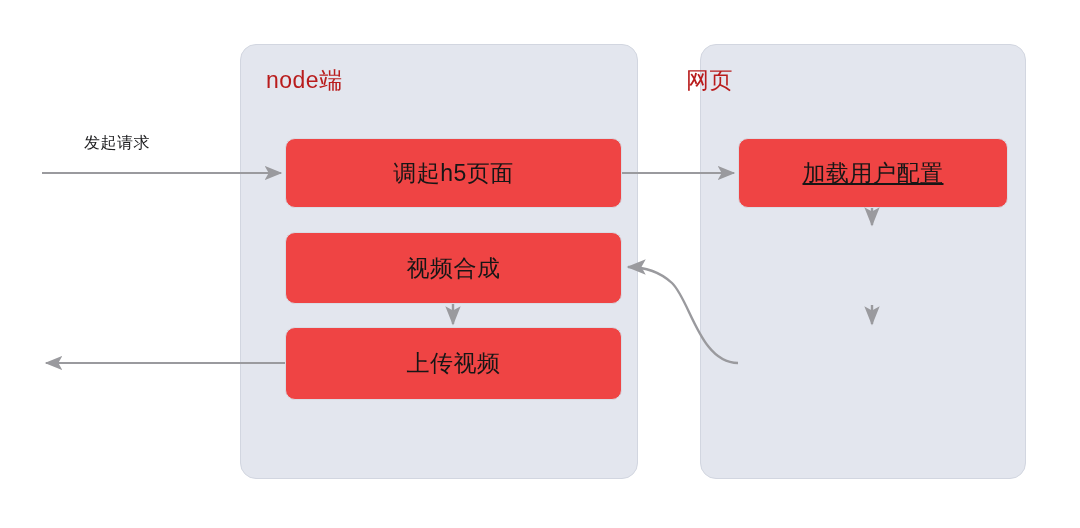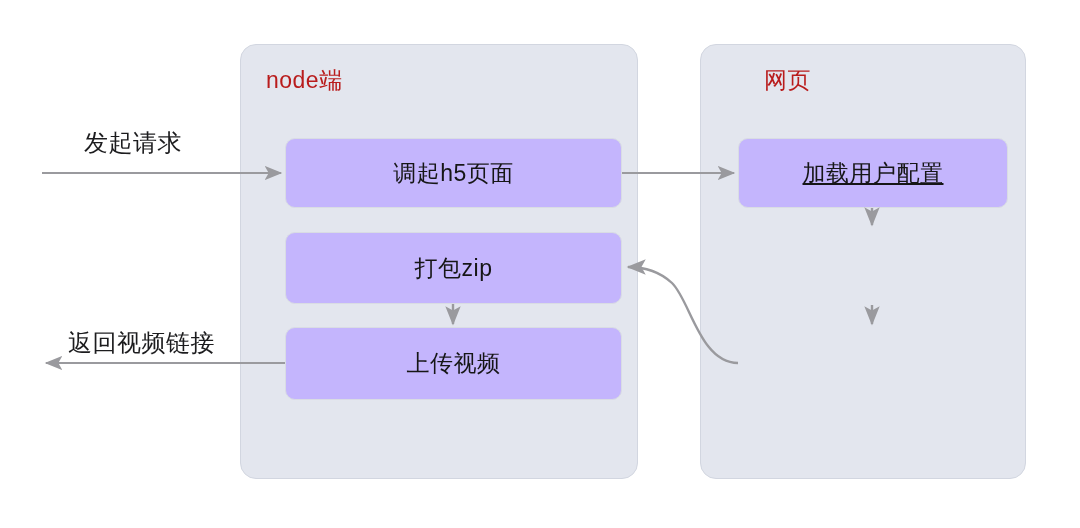--- a/index.html
+++ b/index.html
@@ -30,37 +30,37 @@
     position: absolute;
     color: #b91c1c;
     font-size: 23px;
     line-height: 28px;
     letter-spacing: 0.5px;
     white-space: nowrap;
   }
   
   .node {
     position: absolute;
-    background: #c4b5fd;
+    background: #ef4444;
     border: 1px solid #d9dce4;
     border-radius: 10px;
     box-sizing: border-box;
     display: flex;
     align-items: center;
     justify-content: center;
     color: #161616;
     font-size: 23px;
     letter-spacing: 0.5px;
     white-space: nowrap;
   }
   
   .edge-label {
     position: absolute;
     color: #1c1c1e;
-    font-size: 24px;
+    font-size: 16px;
     line-height: 26px;
     letter-spacing: 0.5px;
     white-space: nowrap;
   }
   
   #edges {
     position: absolute;
     left: 0;
     top: 0;
     width: 1080px;
@@ -74,39 +74,38 @@
 <div id="canvas">
 
   <div class="group" style="left:240px; top:44px; width:398px; height:435px;"></div>
   <div class="group-title" style="left:266px; top:66px;">node端</div>
 
   <div class="node" style="left:285px; top:138px; width:337px; height:70px;">
     <span>调起h5页面</span>
   </div>
 
   <div class="node" style="left:285px; top:232px; width:337px; height:72px;">
-    <span>打包zip</span>
+    <span>视频合成</span>
   </div>
 
   <div class="node" style="left:285px; top:327px; width:337px; height:73px;text-align:right;">
     <span>上传视频</span>
   </div>
 
   <div class="group" style="left:700px; top:44px; width:326px; height:435px;"></div>
-  <div class="group-title" style="left:764px; top:66px;">网页</div>
+  <div class="group-title" style="left:686px; top:66px;">网页</div>
 
   <div class="node" style="left:738px; top:138px; width:270px; height:70px;text-decoration:underline;">
     <span>加载用户配置</span>
   </div>
 
 
 
   <div class="edge-label" style="left:84px; top:130px;">发起请求</div>
 
-  <div class="edge-label" style="left:68px; top:330px;">返回视频链接</div>
 
   <svg id="edges" viewBox="0 0 1080 528" xmlns="http://www.w3.org/2000/svg">
     <defs>
       <marker id="ah" markerWidth="9" markerHeight="9" refX="7.4" refY="3.2" orient="auto" markerUnits="strokeWidth">
         <path d="M0,0 L8,3.2 L0,6.4 L1.8,3.2 z" fill="#9a9a9e"></path>
       </marker>
     </defs>
 
     <line x1="42" y1="173" x2="281" y2="173" stroke="#9a9a9e" stroke-width="2.2" marker-end="url(#ah)"></line>
 

